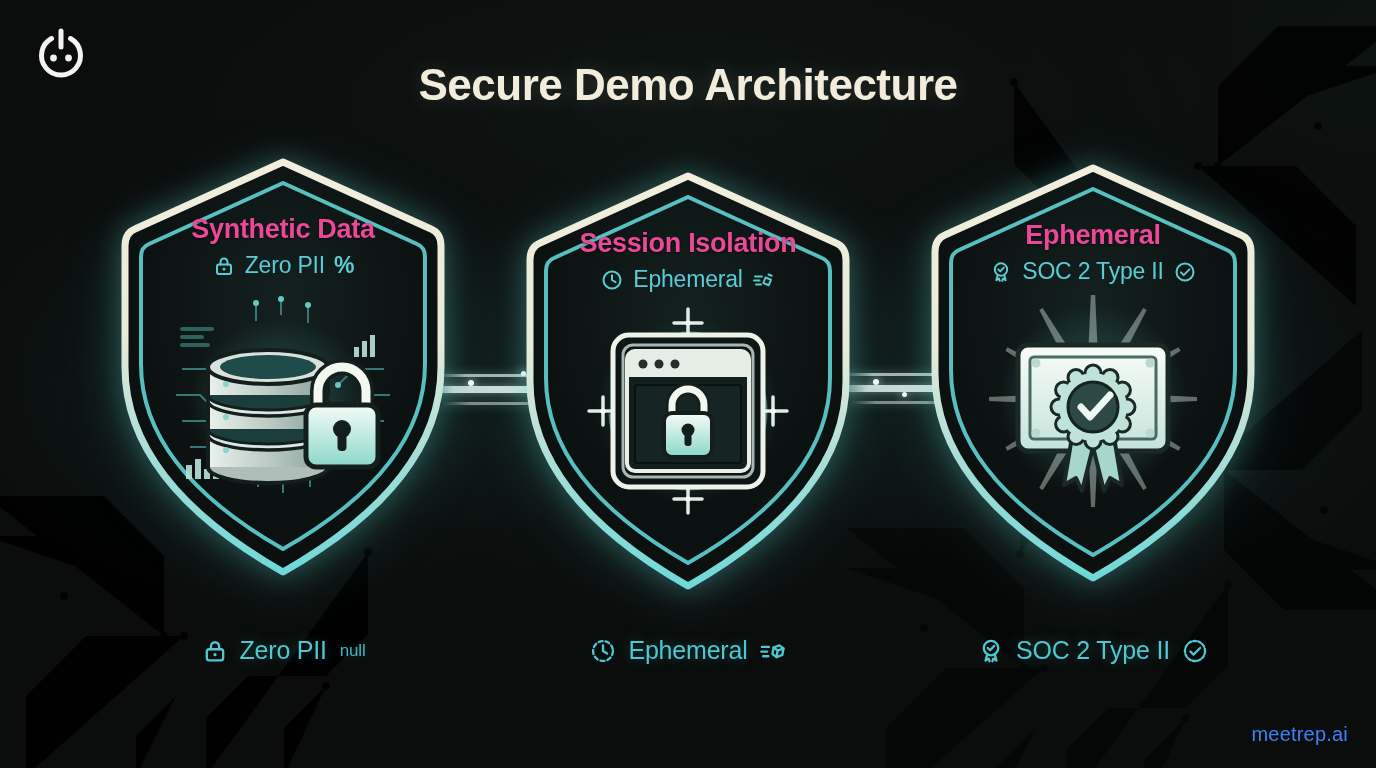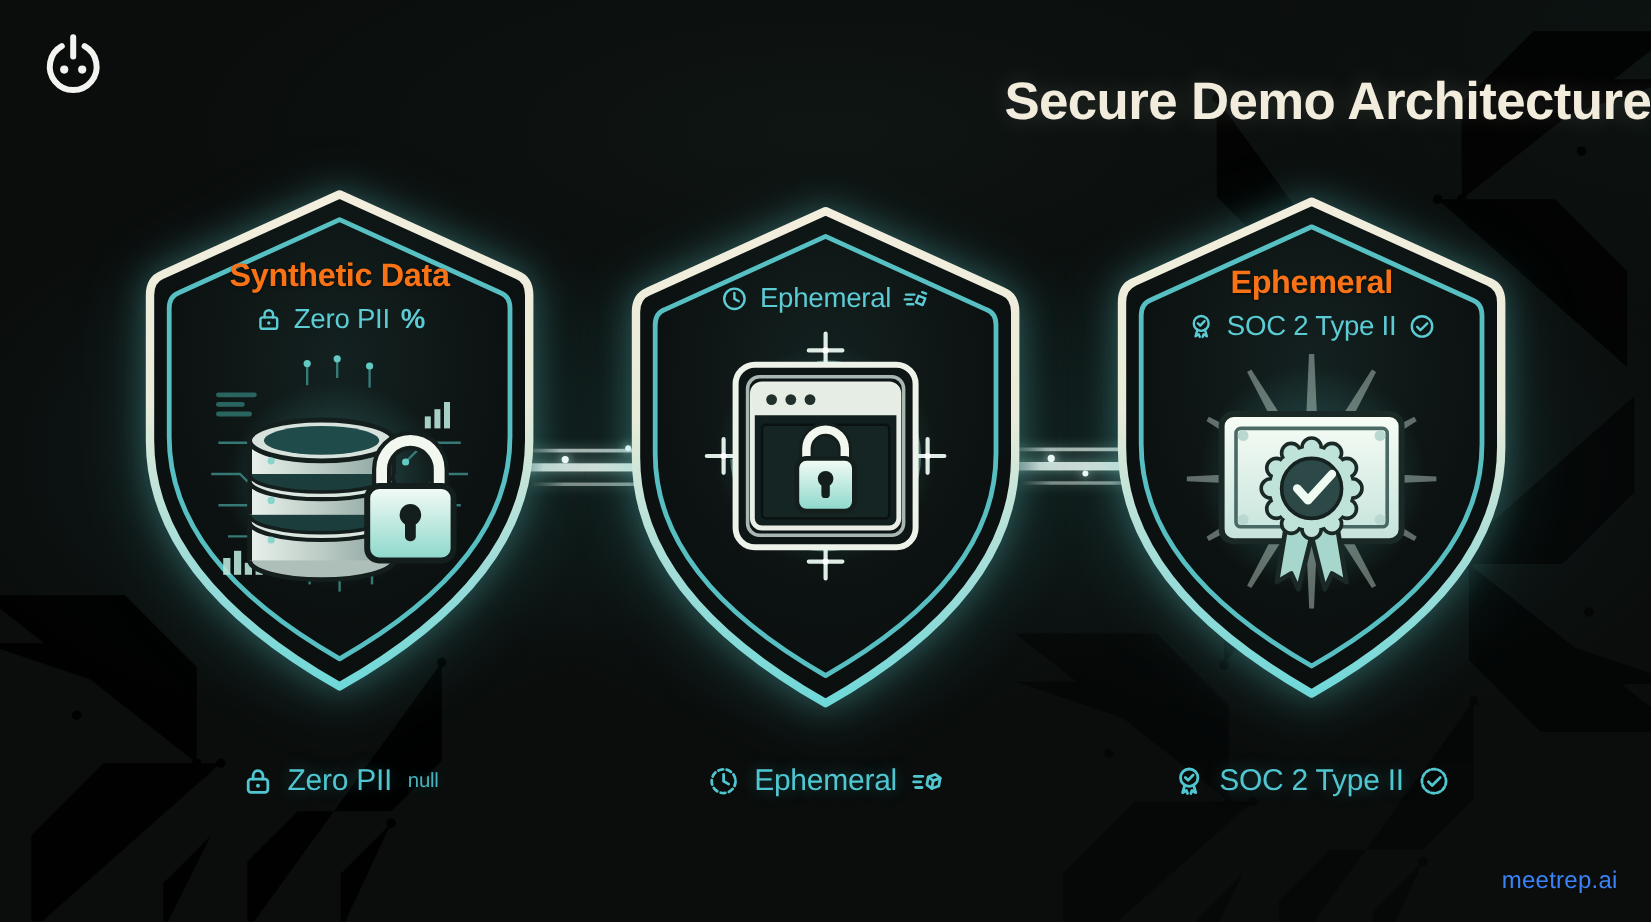--- a/index.html
+++ b/index.html
@@ -18,38 +18,38 @@
   .abs { position:absolute; }
 
   
   .circuit { position:absolute; pointer-events:none; }
 
   
   .logo { left:30px; top:22px; width:62px; height:62px; }
 
   
   .main-title {
-    left:0; top:60px; width:100%; text-align:right;
+    left:0; top:60px; width:100%; text-align:center;
     font-size:44px; font-weight:700; letter-spacing:-0.5px;
     color:#f1ecdb; text-shadow:0 0 22px rgba(240,235,215,0.18);
   }
 
   
   .beam-line { position:absolute; border-radius:4px;
     background:linear-gradient(90deg, transparent, rgba(235,248,242,0.85) 25%, rgba(235,248,242,0.9) 70%, transparent);
     box-shadow:0 0 10px rgba(180,235,225,0.55); }
   .beam-dot { position:absolute; border-radius:50%; background:#f2fbf7;
     box-shadow:0 0 8px rgba(220,250,245,0.9), 0 0 18px rgba(150,230,220,0.6); }
 
   
   .shield { position:absolute; width:340px; height:432px; }
   .shield > svg.frame { position:absolute; inset:0;
     filter: drop-shadow(0 0 14px rgba(96,214,214,0.30)) drop-shadow(0 10px 30px rgba(96,214,214,0.16)); }
   .shield-content { position:absolute; inset:0; display:flex; flex-direction:column; align-items:center; padding-top:62px; }
-  .shield-title { font-size:27px; font-weight:700; letter-spacing:-0.3px; color:#f97316;
+  .shield-title { font-size:27px; font-weight:700; letter-spacing:-0.3px; color:#ec4899;
     text-shadow:0 1px 2px rgba(0,0,0,0.6); }
   .badge-row { margin-top:7px; display:flex; align-items:center; gap:9px;
     color:#5bcbd4; font-size:23px; font-weight:500; letter-spacing:-0.2px; }
   .badge-row svg { width:24px; height:24px; display:block; }
   .badge-glyph { font-size:23px; font-weight:600; }
   .illustration { margin-top:10px; width:230px; height:215px; position:relative; }
   .illustration svg { position:absolute; inset:0; }
 
   
   .footer-label { position:absolute; width:340px; top:636px; display:flex;
@@ -247,20 +247,21 @@
     </div>
   </div>
 </div>
 
 <div class="shield" style="left:518px;top:166px">
   <svg class="frame" viewBox="0 0 340 432">
     <path d="M170 10 L318 77 Q328 81 328 94 L328 215 Q328 330 170 420 Q12 330 12 215 L12 94 Q12 81 22 77 Z" fill="url(#gShieldFill)" stroke="url(#gOuter)" stroke-width="7" stroke-linejoin="round"></path>
     <path d="M170 31 L304 92 Q312 95 312 105 L312 212 Q312 316 170 397 Q28 316 28 212 L28 105 Q28 95 36 92 Z" fill="none" stroke="#5fd3d6" stroke-width="4" stroke-linejoin="round" opacity="0.9"></path>
   </svg>
   <div class="shield-content">
+    <div class="shield-title">Session Isolation</div>
     <div class="badge-row">
       <svg class="ico" viewBox="0 0 24 24" fill="none" stroke="currentColor" stroke-width="2" stroke-linecap="round">
         <circle cx="12" cy="12" r="8.5"></circle>
           <path d="M12 7.2 V12 l3.6 2.1"></path>
       </svg>
       <span>Ephemeral</span>
       <svg class="ico" viewBox="0 0 24 24" fill="none" stroke="currentColor" stroke-width="2" stroke-linecap="round" stroke-linejoin="round">
         <path d="M3 8.5 h7"></path>
           <path d="M2 12.5 h5.5"></path>
           <path d="M4 16.5 h5"></path>

